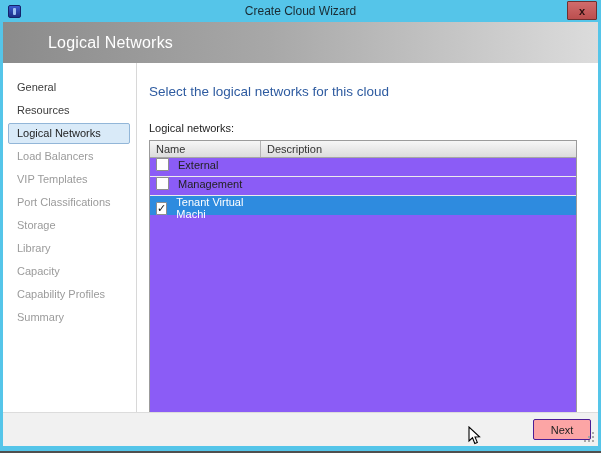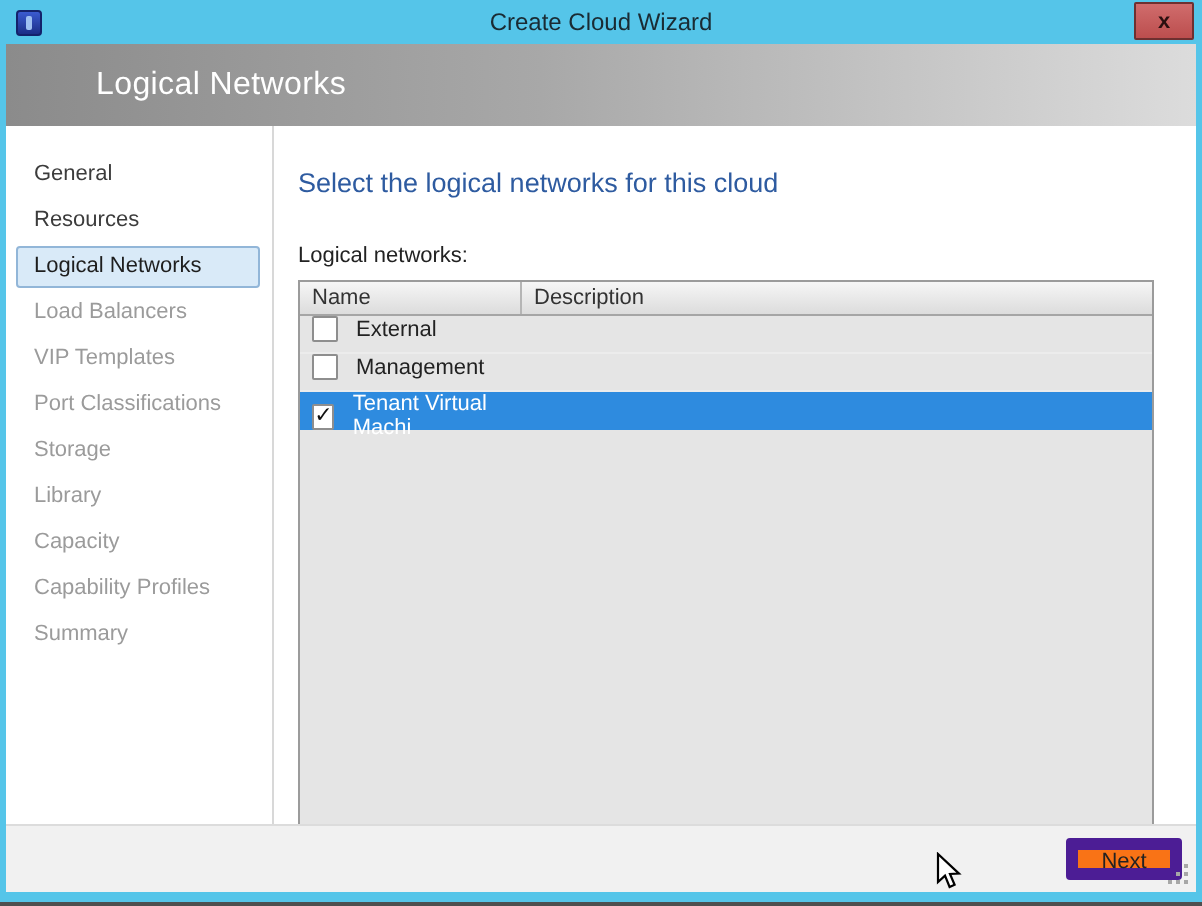--- a/index.html
+++ b/index.html
@@ -111,21 +111,21 @@
   }
   .list-label {
     font-size:11px; color:#222;
     line-height:14px;
     margin-bottom:5px;
   }
   
   .table {
     width:428px; height:273px;
     border:1px solid #9B9B9B;
-    background:#e5e5e5;
+    background:#8b5cf6;
     overflow:hidden;
   }
   .thead {
     display:flex;
     height:17px;
     background:linear-gradient(180deg,#F6F6F6,#DCDCDC);
     border-bottom:1px solid #A5A5A5;
     font-size:11px; color:#333;
   }
   .th { line-height:16px; padding-left:6px; }
@@ -170,22 +170,22 @@
     margin-left:13px;
     background:linear-gradient(180deg,#EFEFEF,#D9D9D9);
     border:1px solid #7A7A7A;
     border-radius:2px;
     font-family:"Liberation Sans",sans-serif;
     font-size:11px; color:#222;
     padding:0 10px;
     cursor:default;
   }
   .btn.focused {
-    background:#f97316;
-    border:6px solid #4c1d95;
+    background:#fca5a5;
+    border:1px solid #4c1d95;
   }
   .resize-grip {
     position:absolute; right:4px; bottom:4px;
     width:11px; height:11px;
   }
   .resize-grip i {
     position:absolute; width:2px; height:2px; background:#A7A7A7;
   }
   .resize-grip i:nth-child(1){ right:0; bottom:0; }
   .resize-grip i:nth-child(2){ right:4px; bottom:0; }

